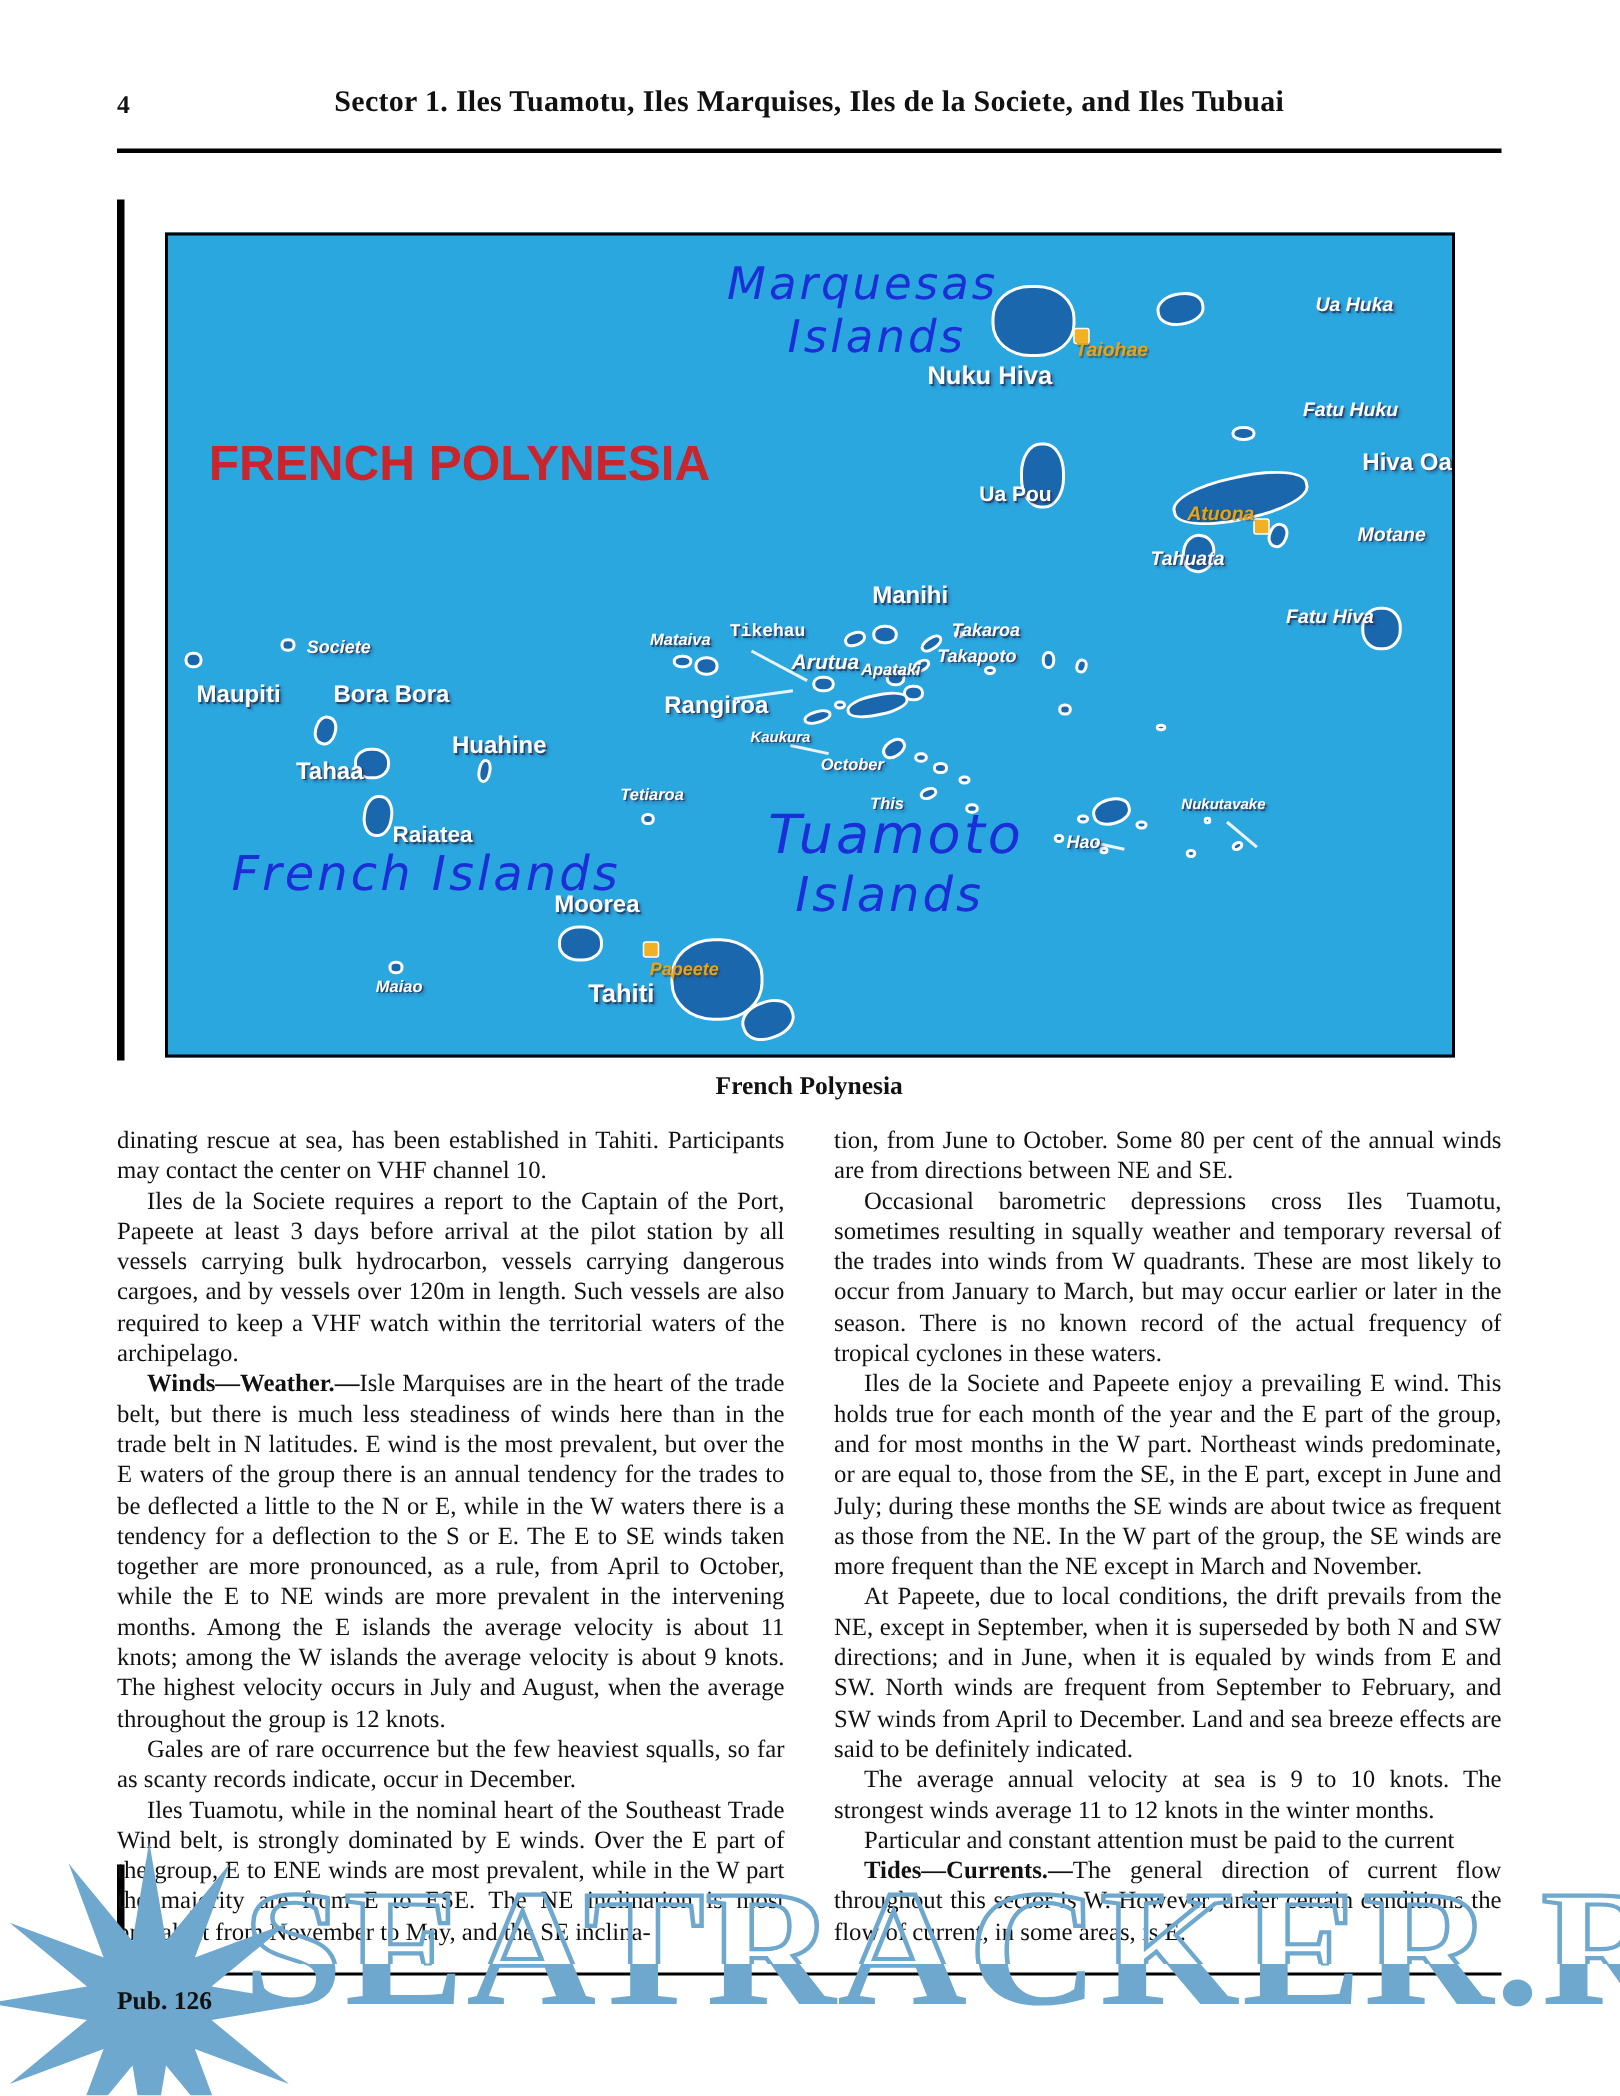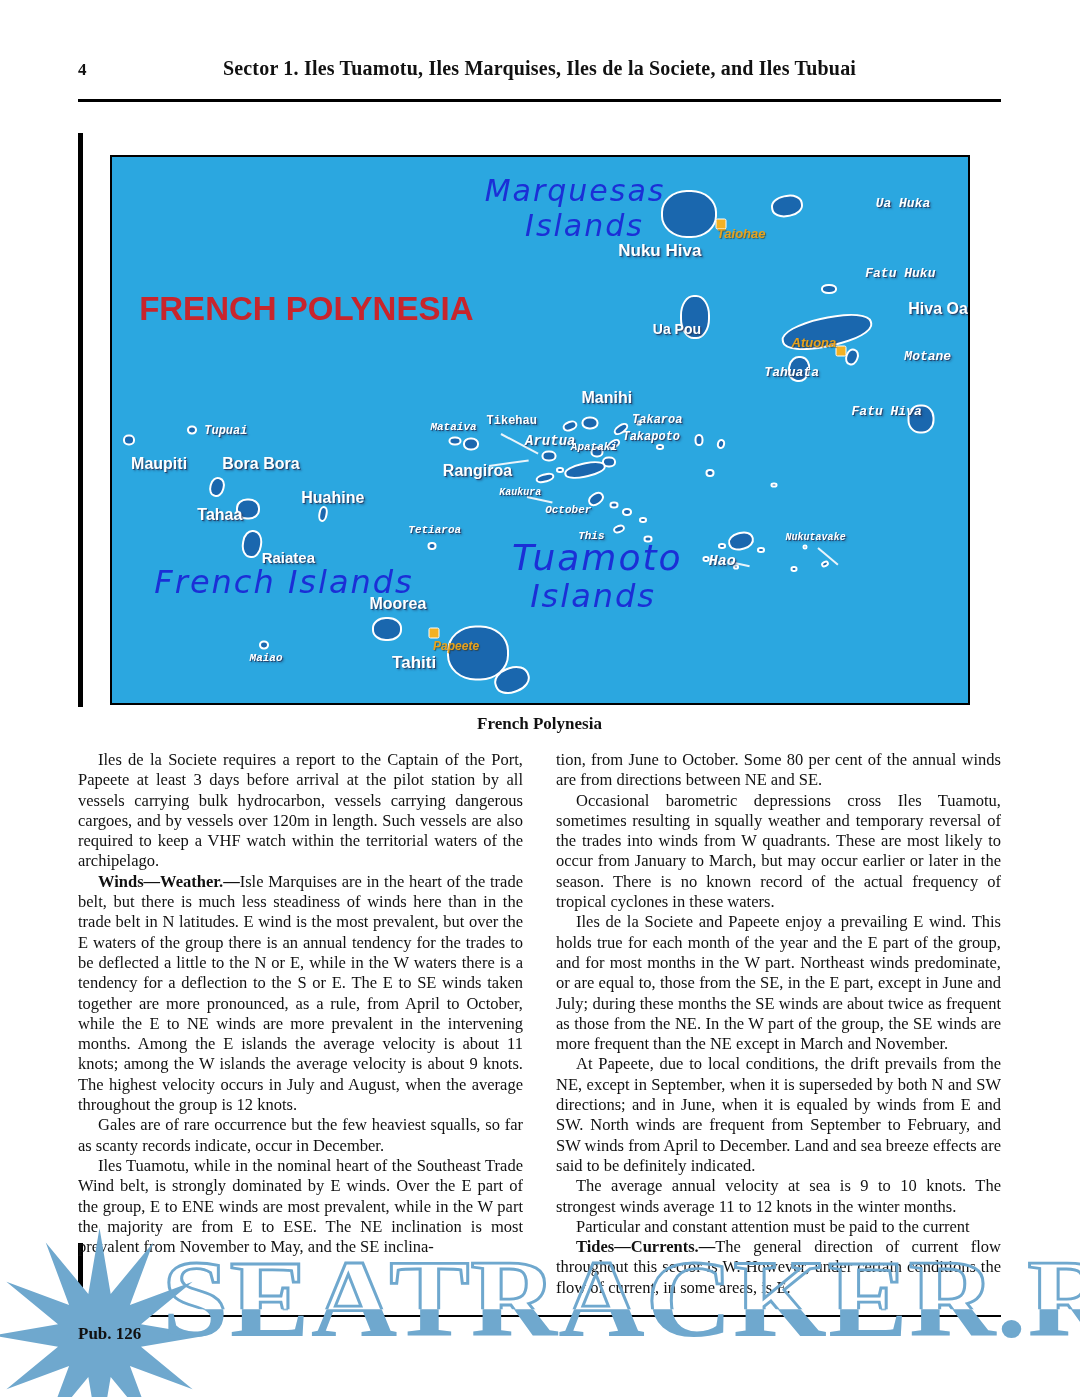--- a/index.html
+++ b/index.html
@@ -18,21 +18,21 @@
   .map{position:absolute;left:110px;top:155px;width:860px;height:550px;box-sizing:border-box;
        background:var(--sea,#2BA7E0);border:2px solid #000;overflow:hidden;}
   .island{position:absolute;background:var(--island,#1A67AE);border:2px solid #fff;
           border-radius:46%;box-sizing:border-box;}
   .mline{position:absolute;height:2px;background:#eaf4fb;transform-origin:left center;}
   .portdot{position:absolute;width:9px;height:9px;background:#F2B124;border:1px solid #fff;
            border-radius:2px;transform:translate(-50%,-50%);}
   .lbl{position:absolute;transform:translate(-50%,-50%);white-space:nowrap;}
   .lbl.bold{font-family:"Liberation Sans",sans-serif;font-weight:bold;color:#fff;
             text-shadow:1px 1px 0 rgba(35,55,95,.8),2px 2px 2px rgba(35,55,95,.45);}
-  .lbl.italic{font-family:Liberation Mono, monospace;font-weight:bold;font-style:italic;color:#fff;
+  .lbl.italic{font-family:Liberation Sans, sans-serif;font-weight:bold;font-style:italic;color:#fff;
             text-shadow:1px 1px 0 rgba(35,55,95,.8),2px 2px 2px rgba(35,55,95,.4);}
   .lbl.port{font-family:"Liberation Sans",sans-serif;font-weight:bold;font-style:italic;
             color:var(--port,#E8A21C);text-shadow:1px 1px 1px rgba(60,40,0,.55);}
   .lbl.script{font-family:"DejaVu Sans",sans-serif;font-style:italic;color:var(--script,#1B2FD6);
             font-weight:normal;letter-spacing:2px;}
   .lbl.title{font-family:"Liberation Sans",sans-serif;font-weight:bold;color:var(--titlered,#C8252C);
             letter-spacing:0px;}
   
   .caption{position:absolute;left:78px;top:714px;width:923px;text-align:center;
            font-size:17px;font-weight:bold;}
@@ -143,42 +143,43 @@
       <div class="lbl italic" style="left: 63.7%; top: 48.2%; font-size: 12px;">Takaroa</div>
       <div class="lbl italic" style="left: 63%; top: 51.3%; font-size: 12px;">Takapoto</div>
       <div class="lbl italic" style="left: 39.9%; top: 49.5%; font-size: 11px;">Mataiva</div>
       <div class="lbl bold" style="left: 46.7%; top: 48.4%; font-size: 12px; font-family: Liberation Mono, monospace;">Tikehau</div>
       <div class="lbl italic" style="left: 51.2%; top: 52%; font-size: 14px;">Arutua</div>
       <div class="lbl italic" style="left: 56.3%; top: 53.1%; font-size: 11px;">Apataki</div>
       <div class="lbl bold" style="left: 42.7%; top: 57.5%; font-size: 16px;">Rangiroa</div>
       <div class="lbl italic" style="left: 47.7%; top: 61.3%; font-size: 10px;">Kaukura</div>
       <div class="lbl italic" style="left: 53.3%; top: 64.7%; font-size: 11px;">October</div>
       <div class="lbl italic" style="left: 56%; top: 69.5%; font-size: 11px;">This</div>
-      <div class="lbl italic" style="left: 13.3%; top: 50.2%; font-size: 12px;">Tupuai</div>
+      <div class="lbl italic" style="left: 13.3%; top: 50.2%; font-size: 12px;">Societe</div>
       <div class="lbl bold" style="left: 5.5%; top: 56.2%; font-size: 16px;">Maupiti</div>
       <div class="lbl bold" style="left: 17.4%; top: 56.2%; font-size: 16px;">Bora Bora</div>
       <div class="lbl bold" style="left: 25.8%; top: 62.4%; font-size: 16px;">Huahine</div>
       <div class="lbl bold" style="left: 12.6%; top: 65.6%; font-size: 16px;">Tahaa</div>
       <div class="lbl bold" style="left: 20.6%; top: 73.3%; font-size: 15px; text-align: right;">Raiatea</div>
       <div class="lbl italic" style="left: 37.7%; top: 68.4%; font-size: 11px;">Tetiaroa</div>
       <div class="lbl script" style="left: 20.1%; top: 77.8%; font-size: 32px;">French Islands</div>
       <div class="lbl bold" style="left: 33.4%; top: 81.8%; font-size: 16px;">Moorea</div>
       <div class="lbl italic" style="left: 18%; top: 91.8%; font-size: 11px;">Maiao</div>
       <div class="lbl bold" style="left: 35.3%; top: 92.7%; font-size: 17px;">Tahiti</div>
       <div class="lbl port" style="left: 40.2%; top: 89.5%; font-size: 12px;">Papeete</div>
       <div class="lbl script" style="left: 56.7%; top: 73.3%; font-size: 36px; text-align: center;">Tuamoto</div>
       <div class="lbl script" style="left: 56.2%; top: 80.4%; font-size: 32px;">Islands</div>
-      <div class="lbl italic" style="left: 71.3%; top: 74%; font-size: 15px;">Hao</div>
+      <div class="lbl italic" style="left: 71.3%; top: 74%; font-size: 12px;">Hao</div>
       <div class="lbl italic" style="left: 82.2%; top: 69.6%; font-size: 10px;">Nukutavake</div>
     </div>
 
   <div class="caption">French Polynesia</div>
 
   <div class="columns">
     <div class="col">
+        <p>dinating rescue at sea, has been established in Tahiti. Participants may contact the center on VHF channel 10.</p>
         <p class="ind">Iles de la Societe requires a report to the Captain of the Port, Papeete at least 3 days before arrival at the pilot station by all vessels carrying bulk hydrocarbon, vessels carrying dangerous cargoes, and by vessels over 120m in length. Such vessels are also required to keep a VHF watch within the territorial waters of the archipelago.</p>
         <p class="ind"><b>Winds—Weather.—</b>Isle Marquises are in the heart of the trade belt, but there is much less steadiness of winds here than in the trade belt in N latitudes. E wind is the most prevalent, but over the E waters of the group there is an annual tendency for the trades to be deflected a little to the N or E, while in the W waters there is a tendency for a deflection to the S or E. The E to SE winds taken together are more pronounced, as a rule, from April to October, while the E to NE winds are more prevalent in the intervening months. Among the E islands the average velocity is about 11 knots; among the W islands the average velocity is about 9 knots. The highest velocity occurs in July and August, when the average throughout the group is 12 knots.</p>
         <p class="ind">Gales are of rare occurrence but the few heaviest squalls, so far as scanty records indicate, occur in December.</p>
         <p class="ind">Iles Tuamotu, while in the nominal heart of the Southeast Trade Wind belt, is strongly dominated by E winds. Over the E part of the group, E to ENE winds are most prevalent, while in the W part the majority are from E to ESE. The NE inclination is most prevalent from November to May, and the SE inclina-</p>
       </div>
     <div class="col">
         <p>tion, from June to October. Some 80 per cent of the annual winds are from directions between NE and SE.</p>
         <p class="ind">Occasional barometric depressions cross Iles Tuamotu, sometimes resulting in squally weather and temporary reversal of the trades into winds from W quadrants. These are most likely to occur from January to March, but may occur earlier or later in the season. There is no known record of the actual frequency of tropical cyclones in these waters.</p>
         <p class="ind">Iles de la Societe and Papeete enjoy a prevailing E wind. This holds true for each month of the year and the E part of the group, and for most months in the W part. Northeast winds predominate, or are equal to, those from the SE, in the E part, except in June and July; during these months the SE winds are about twice as frequent as those from the NE. In the W part of the group, the SE winds are more frequent than the NE except in March and November.</p>
         <p class="ind">At Papeete, due to local conditions, the drift prevails from the NE, except in September, when it is superseded by both N and SW directions; and in June, when it is equaled by winds from E and SW. North winds are frequent from September to February, and SW winds from April to December. Land and sea breeze effects are said to be definitely indicated.</p>

